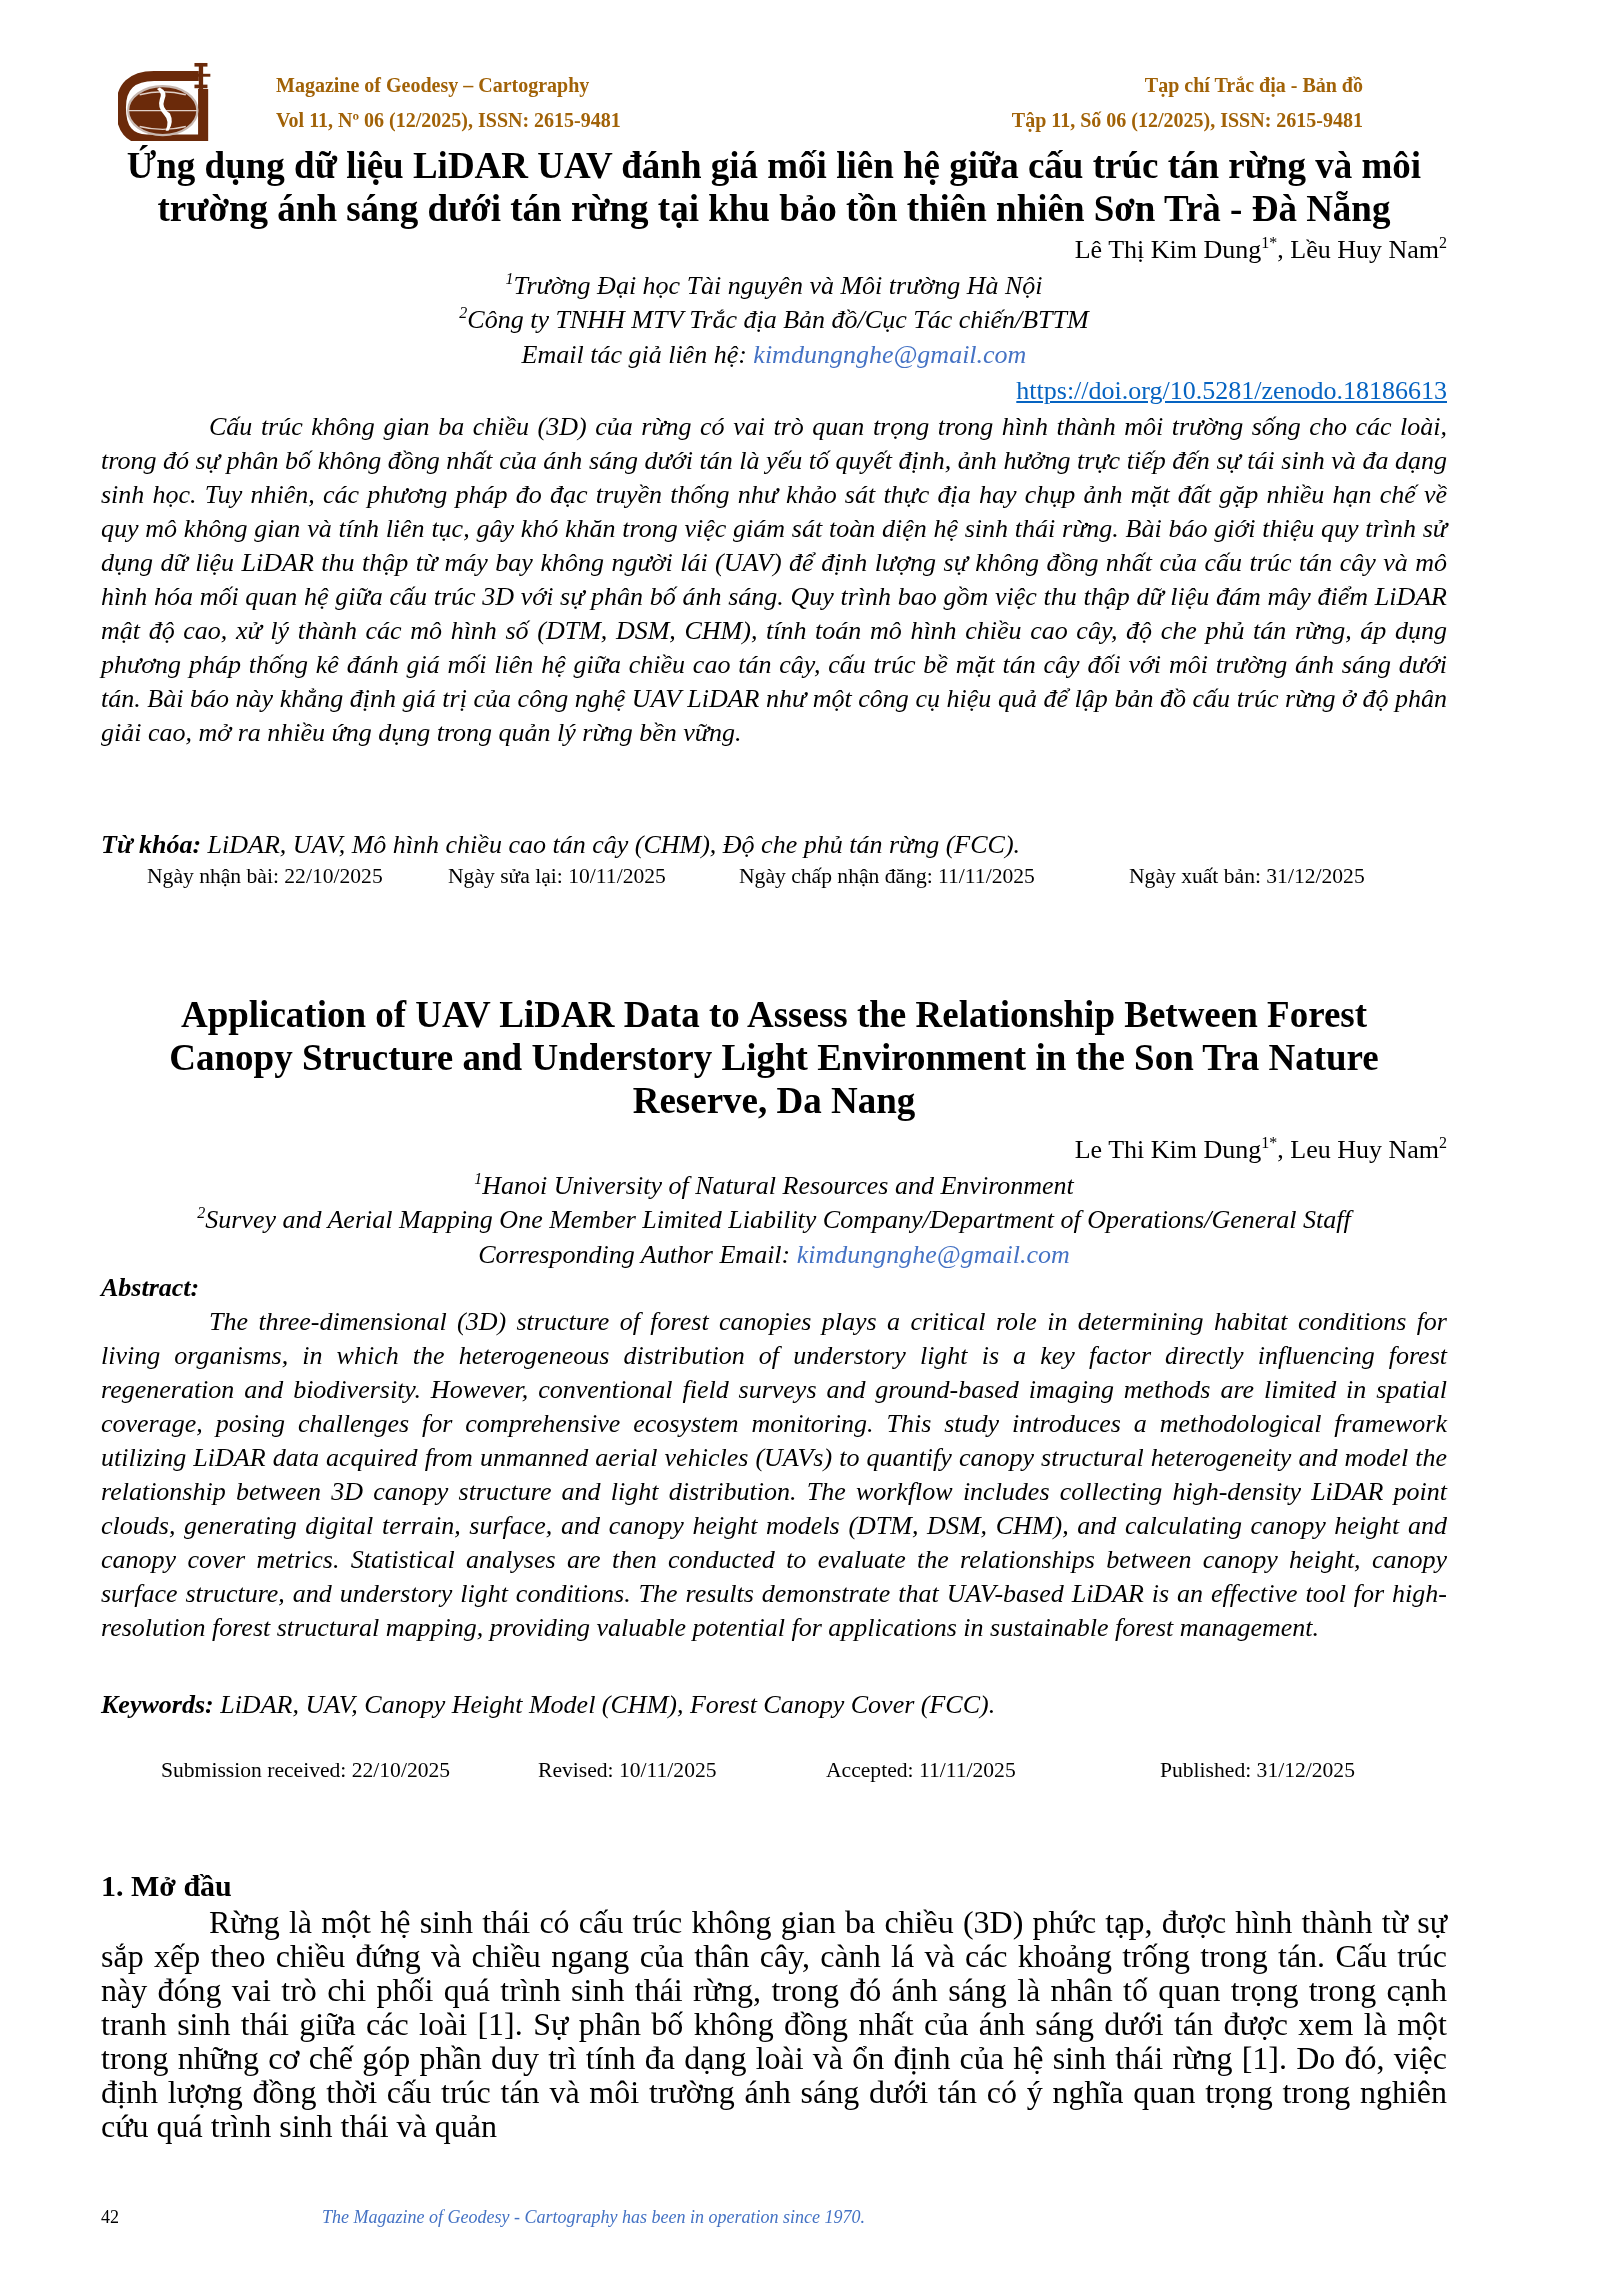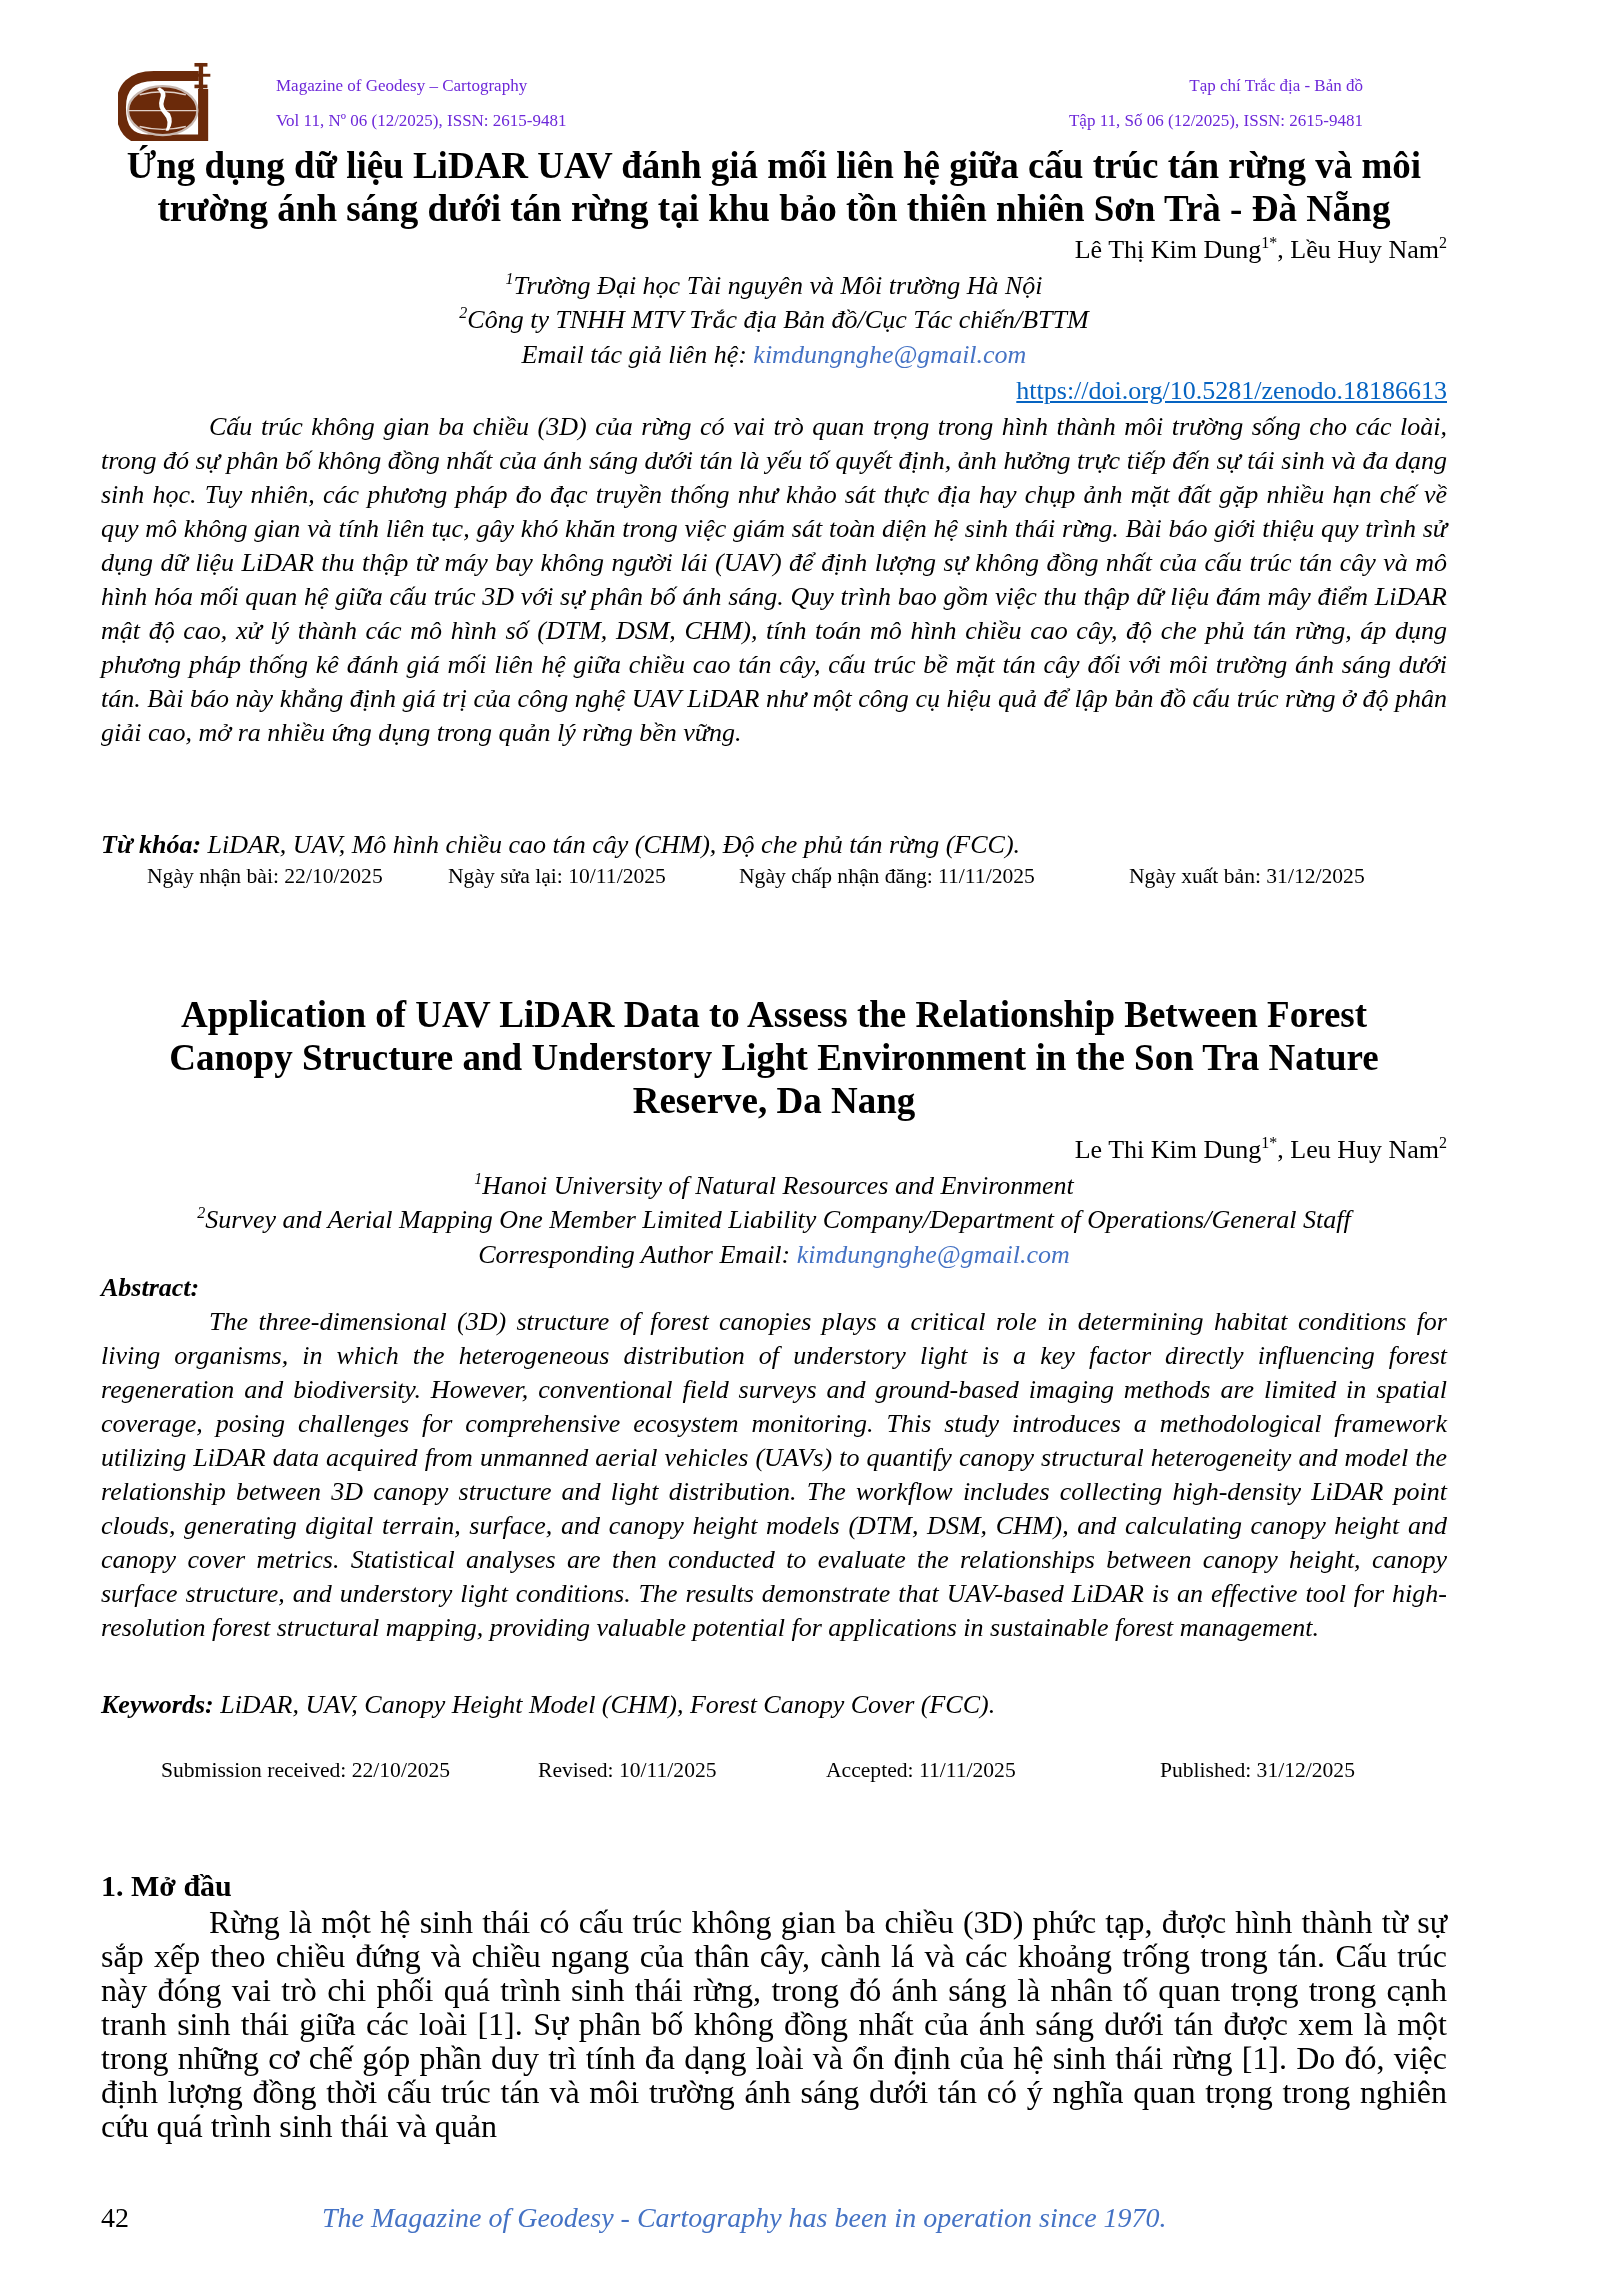--- a/index.html
+++ b/index.html
@@ -1,19 +1,19 @@
 <!DOCTYPE html>
 <html style="font-size:11.5px"><head>
 <meta charset="utf-8">
 <style>
   html, body { margin: 0; padding: 0; background: #ffffff; }
   body { width: 1615px; height: 2295px; position: relative; overflow: hidden;
          font-family: "Liberation Serif", "DejaVu Serif", serif; color: #000; }
   .abs { position: absolute; }
-  .hdr { font-size: 17px; color: #6d28d9; line-height: 35px; }
+  .hdr { font-size: 20px; color: #a16207; line-height: 35px; font-weight: bold; }
   .hdr-left { left: 276px; top: 68px; }
   .hdr-right { right: 252px; top: 68px; text-align: right; }
   .logo { left: 118px; top: 60px; width: 101px; height: 81px; }
   .title { left: 101px; width: 1346px; text-align: center; font-weight: bold; font-size: 37px; line-height: 43px; }
   .t-vi { top: 144px; }
   .t-en { top: 993px; }
   .authors { right: 168px; text-align: right; font-size: 26px; line-height: 33px; }
   .authors sup { font-size: 16px; vertical-align: 10px; line-height: 0; }
   .affil { left: 101px; width: 1346px; text-align: center; font-style: italic; font-size: 26px; line-height: 35px; }
   .affil sup { font-size: 16px; vertical-align: 10px; line-height: 0; }
@@ -22,21 +22,21 @@
   .section { left: 101px; width: 1346px; font-size: 26px; line-height: 34px; font-style: italic; text-align: justify; }
   .section .label { font-weight: bold; font-style: italic; display: block; }
   .section p { margin: 0; text-indent: 108px; }
   .kw { left: 101px; width: 1346px; font-size: 26px; line-height: 34px; font-style: italic; }
   .kw b { font-weight: bold; }
   .dates { font-size: 21.6px; line-height: 29px; }
   .dates span { position: absolute; white-space: nowrap; }
   .h1 { left: 101px; font-size: 30px; font-weight: bold; line-height: 40px; }
   .body-text { left: 101px; width: 1346px; font-size: 32px; line-height: 34px; text-align: justify; }
   .body-text p { margin: 0; text-indent: 108px; }
-  .footer { top: 2201px; font-size: 28px; line-height: 33px; }
+  .footer { top: 2201px; font-size: 18px; line-height: 33px; }
   .pageno { left: 101px; }
   .tagline { left: 322px; font-style: italic; color: #4472c4; }
 </style>
 </head>
 <body>
 
 <div class="abs logo">
   <svg width="101" height="81" viewBox="0 0 140 112">
     <path d="M118 40 L118 110 L40 110 Q4 110 4 66 Q4 22 50 22 L112 22" fill="none" stroke="#6b2a0a" stroke-width="14"></path>
     <ellipse cx="62" cy="70" rx="48" ry="34" fill="#6b2a0a" stroke="#c8b8b0" stroke-width="3"></ellipse>

